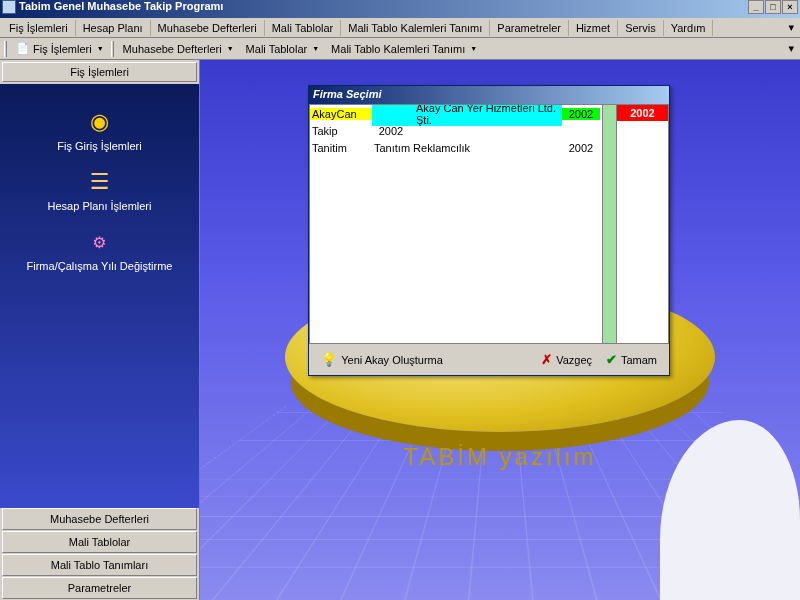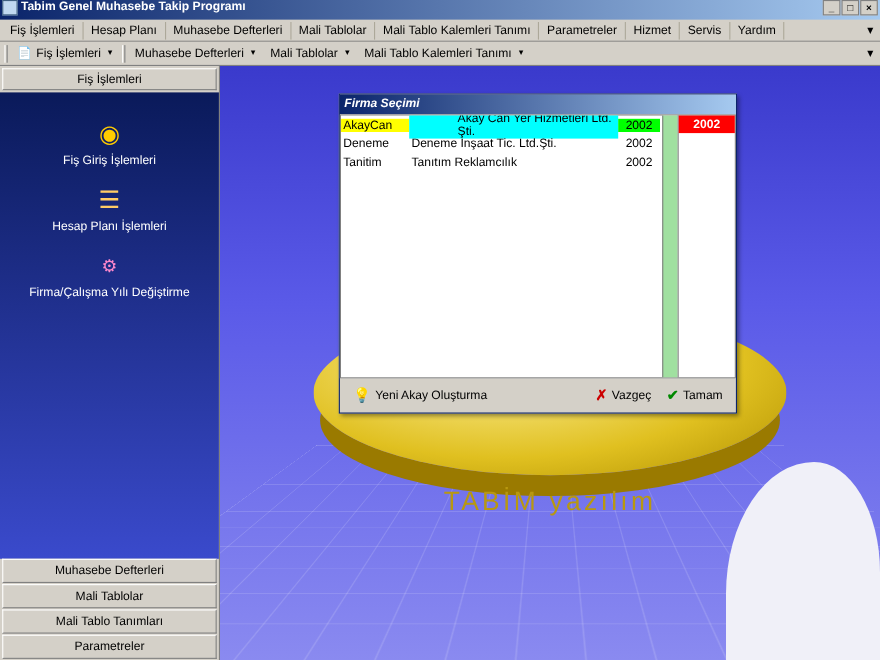--- a/index.html
+++ b/index.html
@@ -147,22 +147,21 @@
     <div class="dialog">
       <div class="dialog-titlebar">Firma Seçimi</div>
       <div class="dialog-body">
         <div class="firm-list">
           <div class="firm-row selected">
             <span class="c1">AkayCan</span>
             <span class="c2">Akay Can Yer Hizmetleri Ltd. Şti.</span>
             <span class="c3">2002</span>
           </div>
           <div class="firm-row">
-            <span class="c1">Deneme</span>
-            <span class="c2">Deneme İnşaat Tic. Ltd.Şti.</span>
+            <span class="c1">Takip</span>
             <span class="c3">2002</span>
           </div>
           <div class="firm-row">
             <span class="c1">Tanitim</span>
             <span class="c2">Tanıtım Reklamcılık</span>
             <span class="c3">2002</span>
           </div>
         </div>
         <div class="green-strip"></div>
         <div class="year-col">

